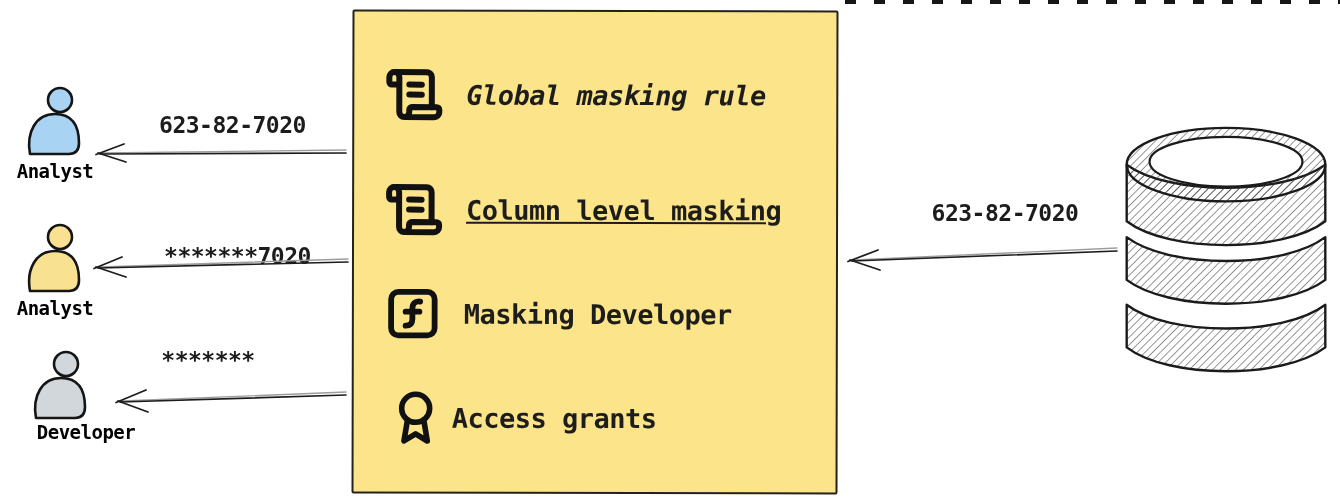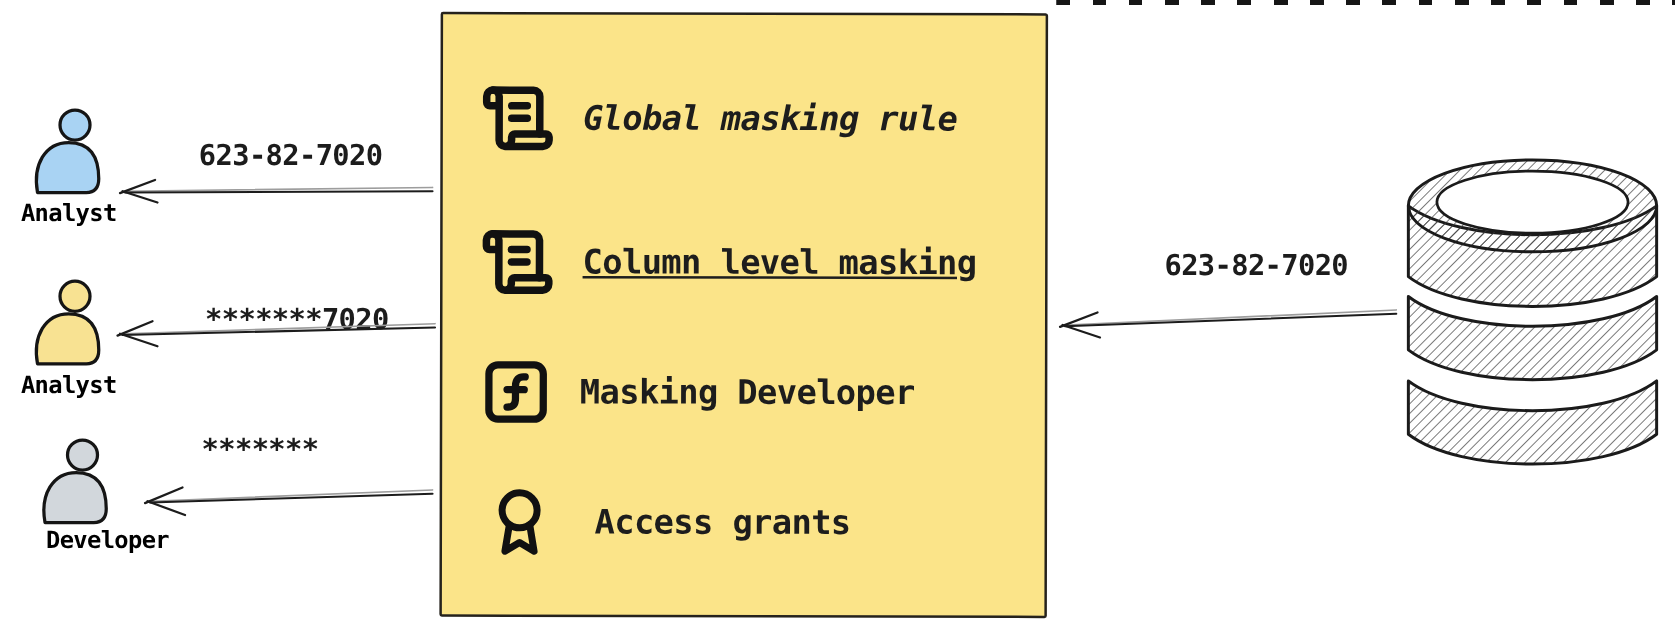--- a/index.html
+++ b/index.html
@@ -127,21 +127,21 @@
         <path d="M9 11.2h5.7"></path>
       </svg>
       <span class="row-label">Masking Developer</span>
     </div>
 
     <div class="box-row" style="top:372px; height:68px;">
       <svg class="row-icon" style="margin-left:4px;" width="56" height="62" viewBox="0 0 24 24" fill="none" stroke="#111111" stroke-width="2.4" stroke-linecap="round" stroke-linejoin="round">
         <circle cx="12" cy="8" r="6"></circle>
         <path d="M15.477 12.89 17 22l-5-3-5 3 1.523-9.11"></path>
       </svg>
-      <span class="row-label" style="margin-left:32px;">Access grants</span>
+      <span class="row-label" style="margin-left:8px;">Access grants</span>
     </div>
 
   </div>
 
   <svg class="abs" style="left:1122px; top:118px;" width="208" height="288" viewBox="0 0 206 290">
     <defs>
       <pattern id="hatch" width="5.5" height="5.5" patternUnits="userSpaceOnUse" patternTransform="rotate(45)">
         <line x1="0" y1="0" x2="0" y2="5.5" stroke="#3d3d3d" stroke-width="1.1"></line>
       </pattern>
     </defs>

